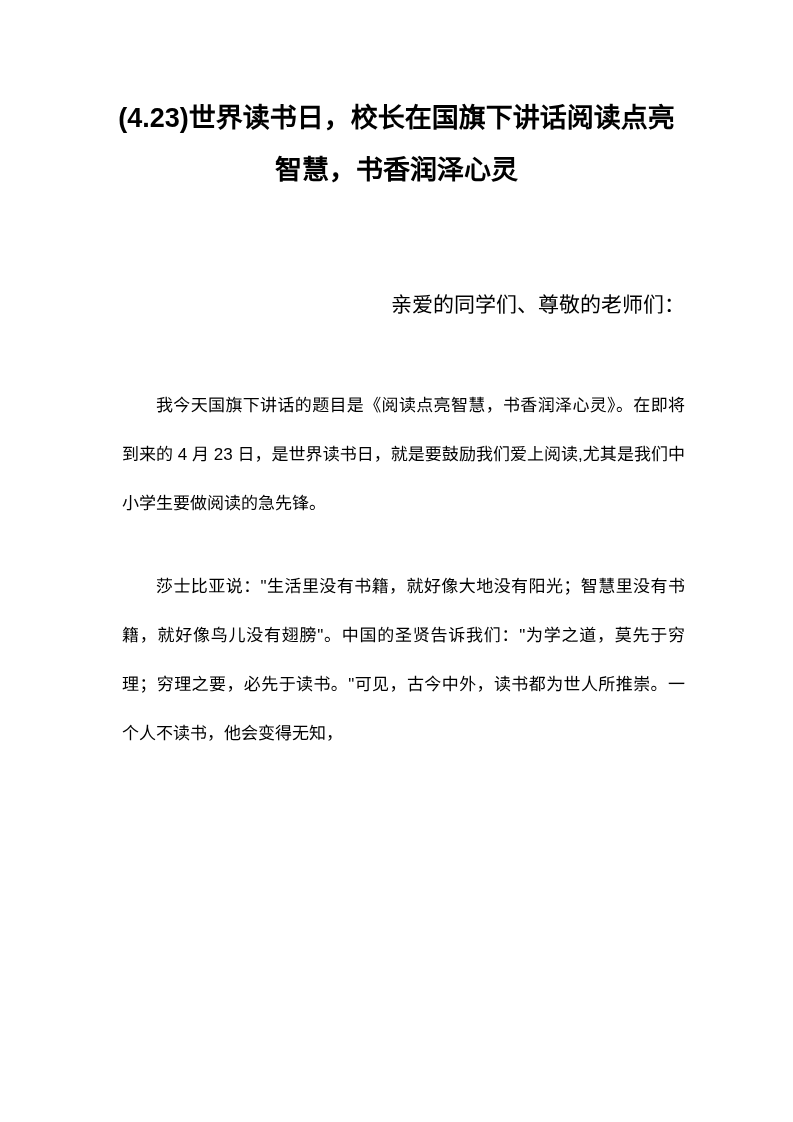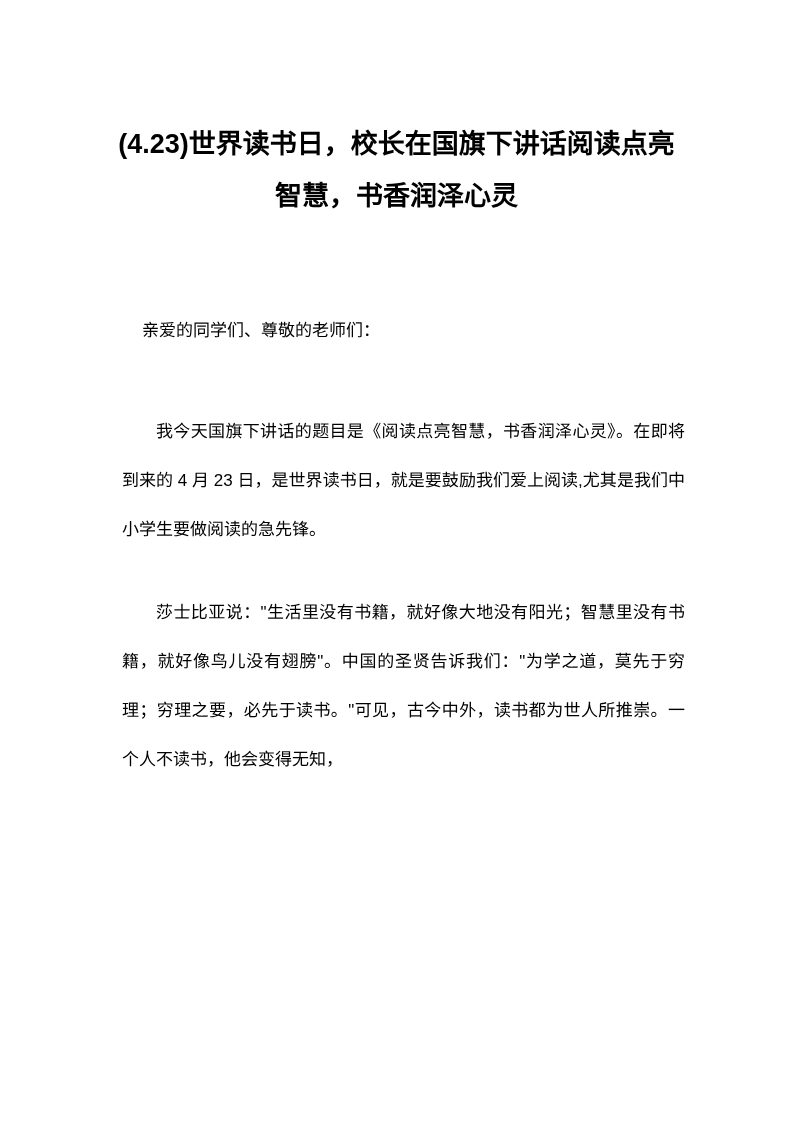--- a/index.html
+++ b/index.html
@@ -17,21 +17,21 @@
   .page {
     position: relative;
     width: 793px;
     height: 1122px;
     background: #ffffff;
     box-sizing: border-box;
     padding: 0 108px;
   }
   .doc-title {
     margin: 0;
-    padding-top: 118px;
+    padding-top: 92px;
     font-size: 27px;
     font-weight: bold;
     line-height: 52px;
     text-align: center;
     letter-spacing: 0px;
     color: #000000;
     font-family: "Liberation Sans", sans-serif;
   }
   .body-block {
     margin-top: 84px;
@@ -43,24 +43,25 @@
     text-align: justify;
     text-justify: inter-ideograph;
     color: #000000;
     font-family: "Liberation Sans", sans-serif;
   }
   p.para.indent {
     text-indent: 34px;
   }
   p.salutation {
     margin: 0 0 52px 0;
-    font-size: 17px;
+    font-size: 21px;
     line-height: 49px;
     text-indent: 34px;
     color: #000000;
+    text-align: right;
   }
 </style>
 </head>
 <body>
 
 <div class="page">
 
   <h1 class="doc-title">(4.23)世界读书日，校长在国旗下讲话阅读点亮智慧，书香润泽心灵</h1>
 
   <div class="body-block">

